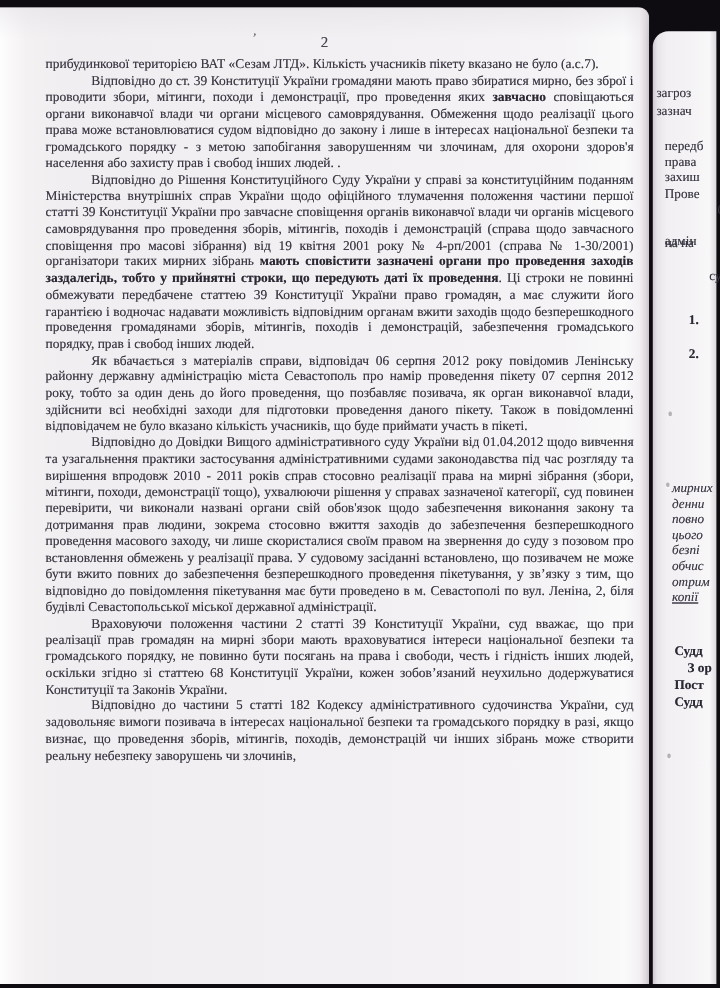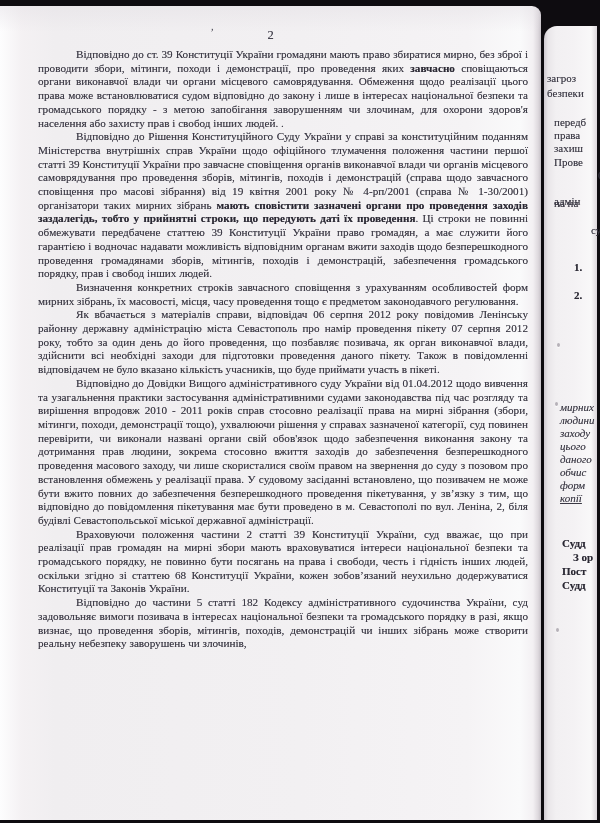--- a/index.html
+++ b/index.html
@@ -63,51 +63,51 @@
   .hole.h2{left:555px;top:402px;}
   .hole.h3{left:556px;top:628px;}
 </style>
 </head>
 <body>
 
 <div class="main-page">
   <div class="page-number">2</div>
   <div class="stray-mark">’</div>
   <div class="text-block" id="paragraphs">
+      <p class="no-indent"><span>прибудинкової територією ВАТ «Сезам ЛТД». Кількість учасників пікету вказано не було (а.с.7).</span></p>
       <p><span>Відповідно до ст. 39 Конституції України громадяни мають право збиратися мирно, без зброї і проводити збори, мітинги, походи і демонстрації, про проведення яких </span><b>завчасно</b><span> сповіщаються органи виконавчої влади чи органи місцевого самоврядування. Обмеження щодо реалізації цього права може встановлюватися судом відповідно до закону і лише в інтересах національної безпеки та громадського порядку - з метою запобігання заворушенням чи злочинам, для охорони здоров'я населення або захисту прав і свобод інших людей. .</span></p>
       <p><span>Відповідно до Рішення Конституційного Суду України у справі за конституційним поданням Міністерства внутрішніх справ України щодо офіційного тлумачення положення частини першої статті 39 Конституції України про завчасне сповіщення органів виконавчої влади чи органів місцевого самоврядування про проведення зборів, мітингів, походів і демонстрацій (справа щодо завчасного сповіщення про масові зібрання) від 19 квітня 2001 року № 4-рп/2001 (справа № 1-30/2001) організатори таких мирних зібрань </span><b>мають сповістити зазначені органи про проведення заходів заздалегідь, тобто у прийнятні строки, що передують даті їх проведення</b><span>. Ці строки не повинні обмежувати передбачене статтею 39 Конституції України право громадян, а має служити його гарантією і водночас надавати можливість відповідним органам вжити заходів щодо безперешкодного проведення громадянами зборів, мітингів, походів і демонстрацій, забезпечення громадського порядку, прав і свобод інших людей.</span></p>
-      <p><span>Визначення конкретних строків завчасного сповіщення з урахуванням особливостей форм мирних зібрань, їх масовості, місця, часу проведення тощо є предметом законодавчого регулювання.</span></p>
       <p><span>Як вбачається з матеріалів справи, відповідач 06 серпня 2012 року повідомив Ленінську районну державну адміністрацію міста Севастополь  про намір проведення пікету 07 серпня 2012 року, тобто за один день до його проведення, що позбавляє позивача, як орган виконавчої влади, здійснити всі необхідні заходи для підготовки проведення даного пікету. Також в повідомленні відповідачем не було вказано кількість учасників, що буде приймати участь в пікеті.</span></p>
       <p><span>Відповідно до  Довідки Вищого адміністративного суду України  від 01.04.2012 щодо вивчення та узагальнення практики застосування адміністративними судами законодавства під час розгляду та вирішення впродовж 2010 - 2011 років справ стосовно реалізації права на мирні зібрання (збори, мітинги, походи, демонстрації тощо), ухвалюючи рішення у справах зазначеної категорії, суд повинен перевірити, чи виконали названі органи свій обов'язок щодо забезпечення виконання закону та дотримання прав людини, зокрема стосовно вжиття заходів до забезпечення безперешкодного проведення масового заходу, чи лише скористалися своїм правом на звернення до суду з позовом про встановлення обмежень у реалізації права. У судовому засіданні встановлено, що позивачем не може бути вжито повних до забезпечення безперешкодного проведення пікетування, у зв’язку з тим, що відповідно до повідомлення пікетування має бути проведено в м. Севастополі по вул. Леніна, 2, біля будівлі Севастопольської міської державної адміністрації.</span></p>
       <p><span>Враховуючи положення частини 2 статті 39 Конституції України, суд вважає, що при реалізації прав громадян на мирні збори мають враховуватися інтереси національної безпеки та громадського порядку, не повинно бути посягань на права і свободи, честь і гідність інших людей, оскільки згідно зі статтею 68 Конституції України, кожен зобов’язаний неухильно додержуватися Конституції та Законів України.</span></p>
       <p><span>Відповідно до частини 5 статті 182 Кодексу адміністративного судочинства України, суд задовольняє вимоги позивача в інтересах національної безпеки та громадського порядку в разі, якщо визнає, що проведення зборів, мітингів, походів, демонстрацій чи інших зібрань може створити реальну небезпеку заворушень чи злочинів,</span></p>
     </div>
 </div>
 
 <div class="right-page"></div>
 <div class="right-frags" id="right-frags">
     <span class="frag" style="top: 56px; left: 3px;">загроз</span>
-    <span class="frag" style="top: 71px; left: 3px;">безпеки</span>
+    <span class="frag" style="top: 71px; left: 3px;">зазнач</span>
     <span class="frag" style="top: 100px; left: 10px;">передб</span>
     <span class="frag" style="top: 113px; left: 10px;">права</span>
     <span class="frag" style="top: 126px; left: 10px;">захиш</span>
     <span class="frag" style="top: 140px; left: 10px;">Прове</span>
     <span class="frag" style="top: 153px; left: 10px; margin-left: 44px;">09.30</span>
     <span class="frag" style="top: 167px; left: 10px; margin-top: 12px;">адмін</span>
     <span class="frag" style="top: 181px; left: 10px;">на на</span>
     <span class="frag" style="top: 208px; left: 12px; margin-left: 35px;">судоч</span>
     <span class="frag bold" style="top: 245px; left: 30px;">1.</span>
     <span class="frag bold" style="top: 273px; left: 30px;">2.</span>
     <span class="frag italic" style="top: 385px; left: 16px;">мирних</span>
-    <span class="frag italic" style="top: 398px; left: 16px;">людини</span>
-    <span class="frag italic" style="top: 411px; left: 16px;">заходу</span>
+    <span class="frag italic" style="top: 398px; left: 16px;">денни</span>
+    <span class="frag italic" style="top: 411px; left: 16px;">повно</span>
     <span class="frag italic" style="top: 424px; left: 16px;">цього</span>
-    <span class="frag italic" style="top: 437px; left: 16px;">даного</span>
+    <span class="frag italic" style="top: 437px; left: 16px;">безпі</span>
     <span class="frag italic" style="top: 450px; left: 16px;">обчис</span>
-    <span class="frag italic" style="top: 463px; left: 16px;">форм</span>
+    <span class="frag italic" style="top: 463px; left: 16px;">отрим</span>
     <span class="frag italic" style="top: 476px; left: 16px; text-decoration: underline;">копії</span>
     <span class="frag bold" style="top: 521px; left: 18px;">Судд</span>
     <span class="frag bold" style="top: 535px; left: 18px; margin-left: 11px;">З ор</span>
     <span class="frag bold" style="top: 549px; left: 18px;">Пост</span>
     <span class="frag bold" style="top: 563px; left: 18px;">Судд</span>
   </div>
 
 <div class="hole h1"></div>
 <div class="hole h2"></div>
 <div class="hole h3"></div>

